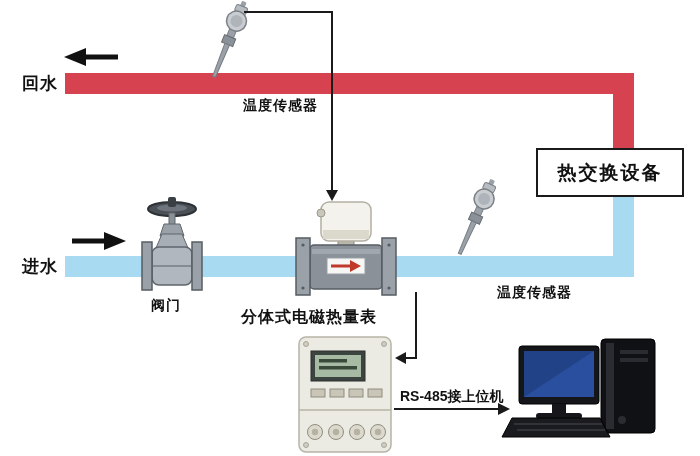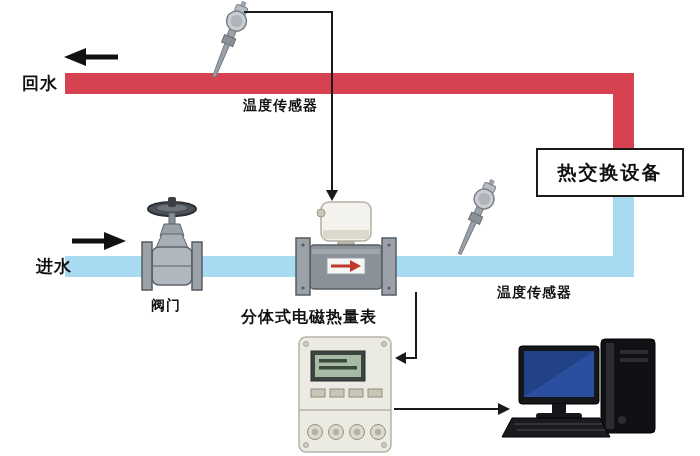--- a/index.html
+++ b/index.html
@@ -137,20 +137,21 @@
       <polygon points="524,351 594,351 524,397" fill="#1c3a78" opacity="0.6"></polygon>
       <rect x="552" y="404" width="14" height="9" fill="#15161a"></rect>
       <rect x="536" y="413" width="46" height="6" rx="3" fill="#15161a"></rect>
       <polygon points="512,418 600,418 610,437 502,437" fill="#1a1b1f" stroke="#000" stroke-width="1"></polygon>
       <line x1="514" y1="424" x2="602" y2="424" stroke="#3a3c42" stroke-width="1.5"></line>
       <line x1="517" y1="430" x2="605" y2="430" stroke="#3a3c42" stroke-width="1.5"></line>
     </g>
   </svg>
 
   <div class="label label-lg" style="left:22px; top:72px;text-align:center;">回水</div>
-  <div class="label label-lg" style="left:36px; top:255px;">进水</div>
+  <div class="label label-lg" style="left:22px; top:255px;">进水</div>
   <div class="label" style="left:243px; top:97px;">温度传感器</div>
   <div class="label" style="left:497px; top:284px;">温度传感器</div>
   <div class="label" style="left:151px; top:297px;">阀门</div>
   <div class="label label-box" style="left:537px; top:149px; width:146px; height:47px;">热交换设备</div>
   <div class="label label-xl" style="left:241px; top:307px;">分体式电磁热量表</div>
+  <div class="label" style="left:400px; top:388px; letter-spacing:0;">RS-485接上位机</div>
 
 </div>
 
 </body></html>

